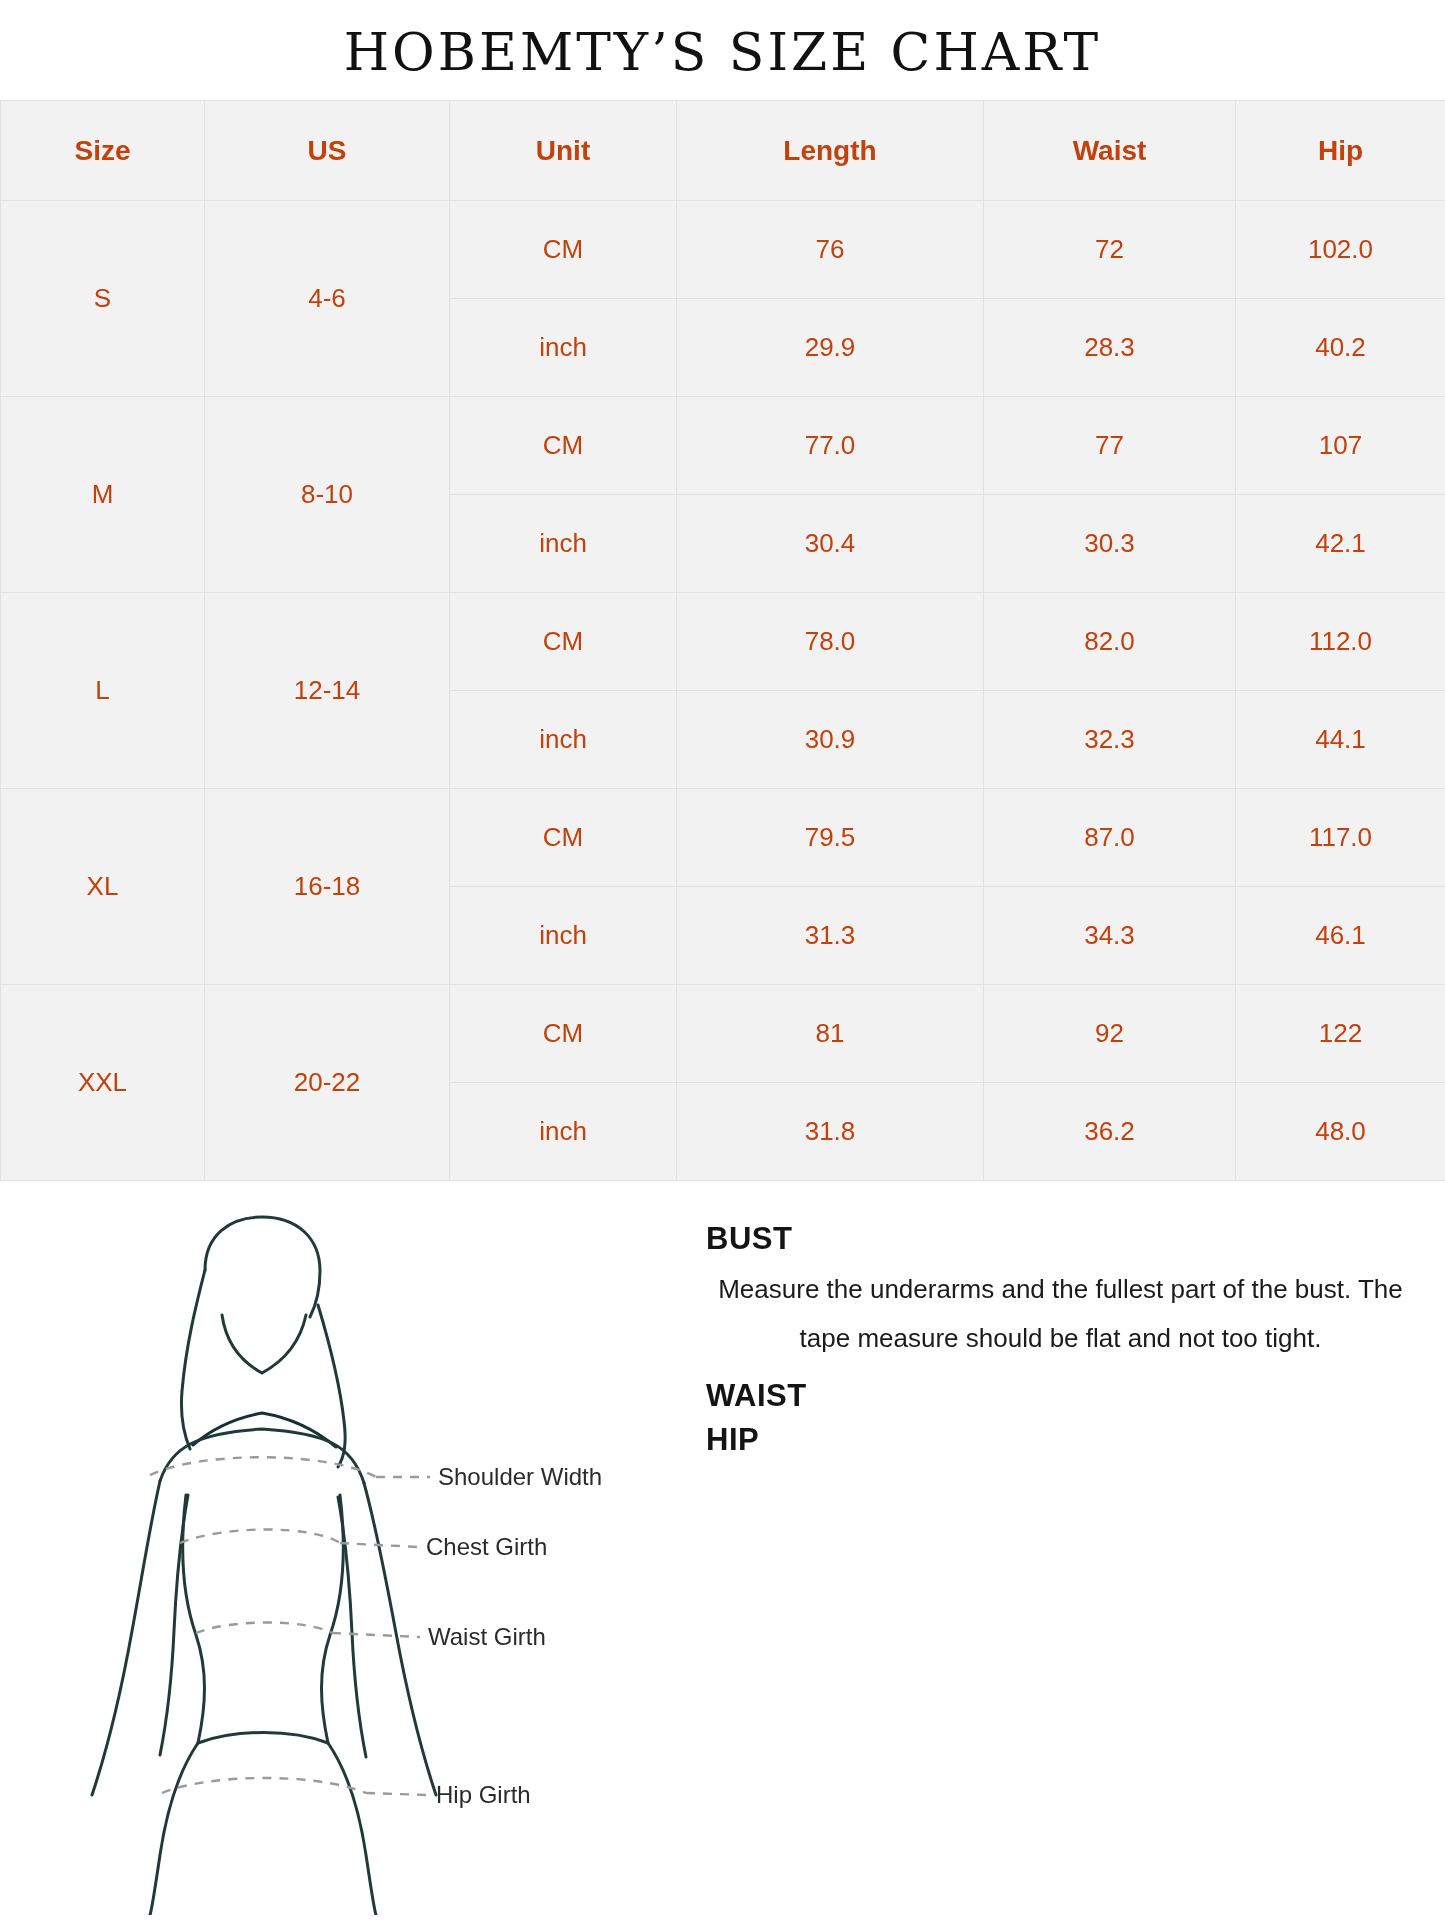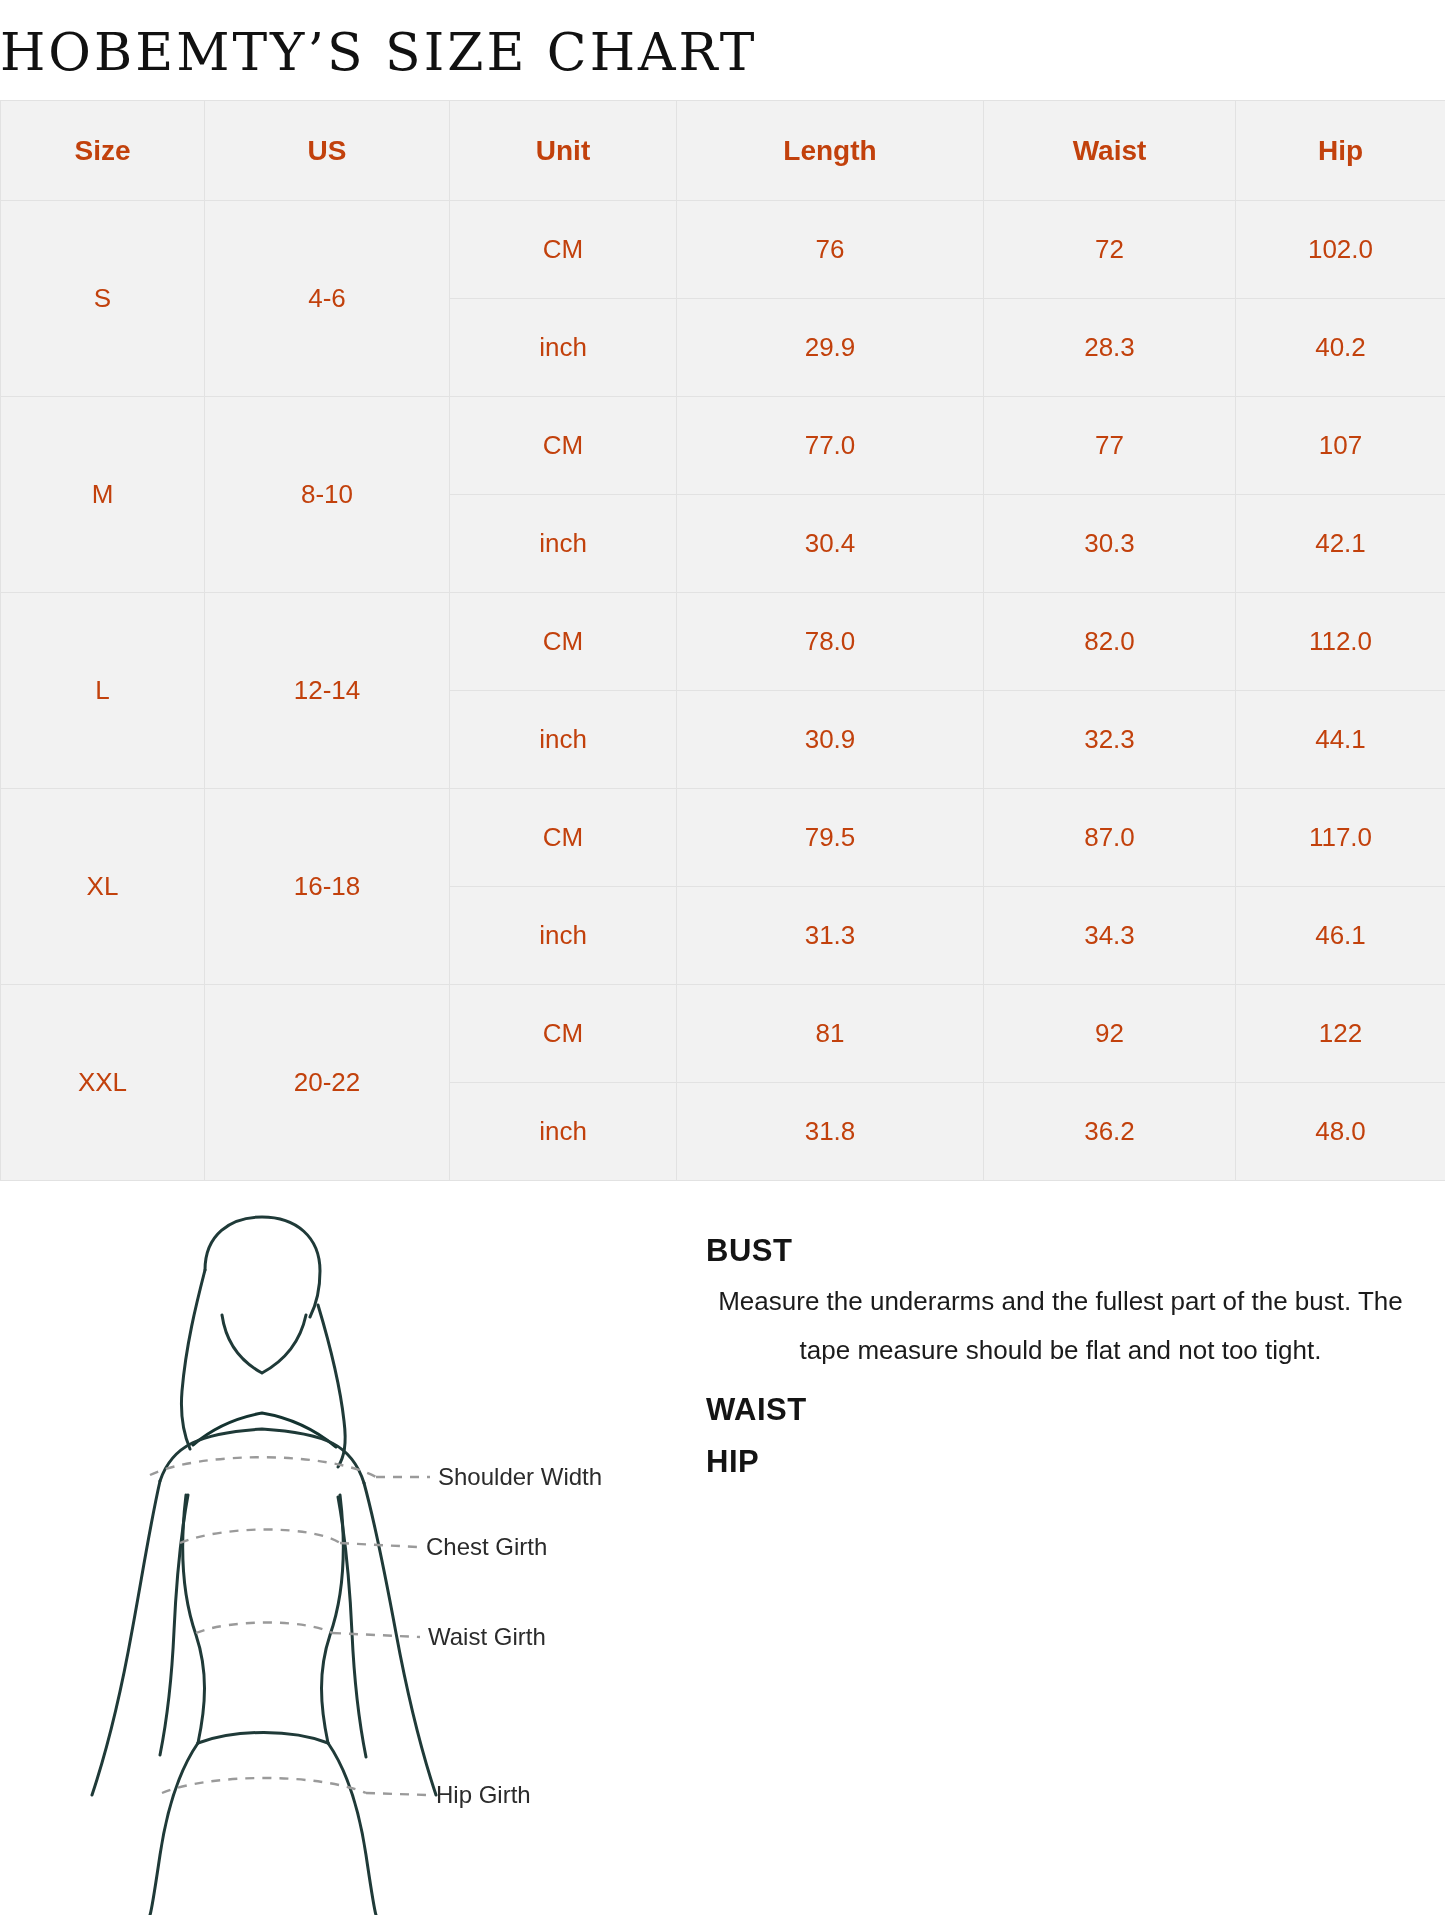--- a/index.html
+++ b/index.html
@@ -9,21 +9,21 @@
   }
   body {
     width: 1445px;
     height: 1927px;
     font-family: "Liberation Sans", sans-serif;
     color: #1a1a1a;
     overflow: hidden;
     position: relative;
   }
   .title {
-    text-align: left;
+    text-align: center;
     font-family: "DejaVu Serif", serif;
     font-size: 52px;
     letter-spacing: 3px;
     color: #111;
     padding: 22px 0 18px 0;
     font-weight: 400;
   }
   table.size-chart {
     width: 1445px;
     border-collapse: collapse;
@@ -69,21 +69,21 @@
     width: 700px;
     position: relative;
     height: 700px;
   }
   .figure-wrap svg { display: block; }
   .info {
     width: 745px;
     padding: 22px 30px 0 6px;
   }
   .info h3 {
-    margin: 16px 0 8px 0;
+    margin: 4px 0 8px 0;
     font-size: 31px;
     font-weight: bold;
     color: #141414;
     letter-spacing: 0.5px;
   }
   .info p {
     margin: 0 0 14px 0;
     font-size: 26px;
     line-height: 1.9;
     color: #1b1b1b;

